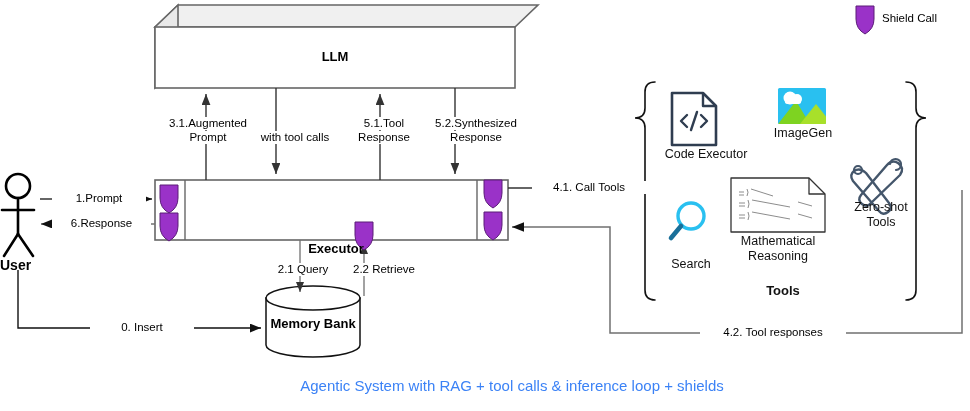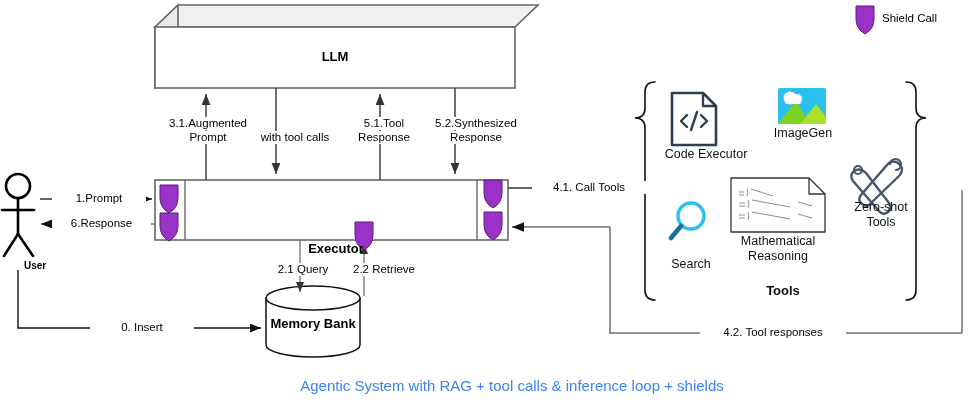--- a/index.html
+++ b/index.html
@@ -146,21 +146,21 @@
       <path d="M856,6 L874,6 L874,19 q0,10 -9,15 q-9,-5 -9,-15 Z"></path>
     </g>
   </svg>
 
   <div class="lbl b" style="left:295px;top:50px;width:80px;font-size:13px;">LLM</div>
 
   <div class="lbl b" style="left:291px;top:202px;width:90px;font-size:13px;margin-top:40px;">Executor</div>
 
   <div class="lbl b" style="left:263px;top:317px;width:100px;font-size:13px;">Memory Bank</div>
 
-  <div class="lbl b" style="left:0px;top:259px;width:44px;text-align:left;font-size:10px;margin-left:24px;">User</div>
+  <div class="lbl b" style="left:0px;top:259px;width:44px;text-align:left;font-size:14px;">User</div>
 
   <div class="lbl bg-white" style="left:52px;top:192px;width:90px;">1.Prompt</div>
   <div class="lbl bg-white" style="left:52px;top:217px;width:95px;">6.Response</div>
 
   <div class="lbl bg-white" style="left:141px;top:117px;width:130px;">3.1.Augmented</div>
   <div class="lbl bg-white" style="left:141px;top:131px;width:130px;">Prompt</div>
 
   <div class="lbl bg-white" style="left:232px;top:131px;width:122px;">with tool calls</div>
 
   <div class="lbl bg-white" style="left:337px;top:117px;width:90px;">5.1.Tool</div>

